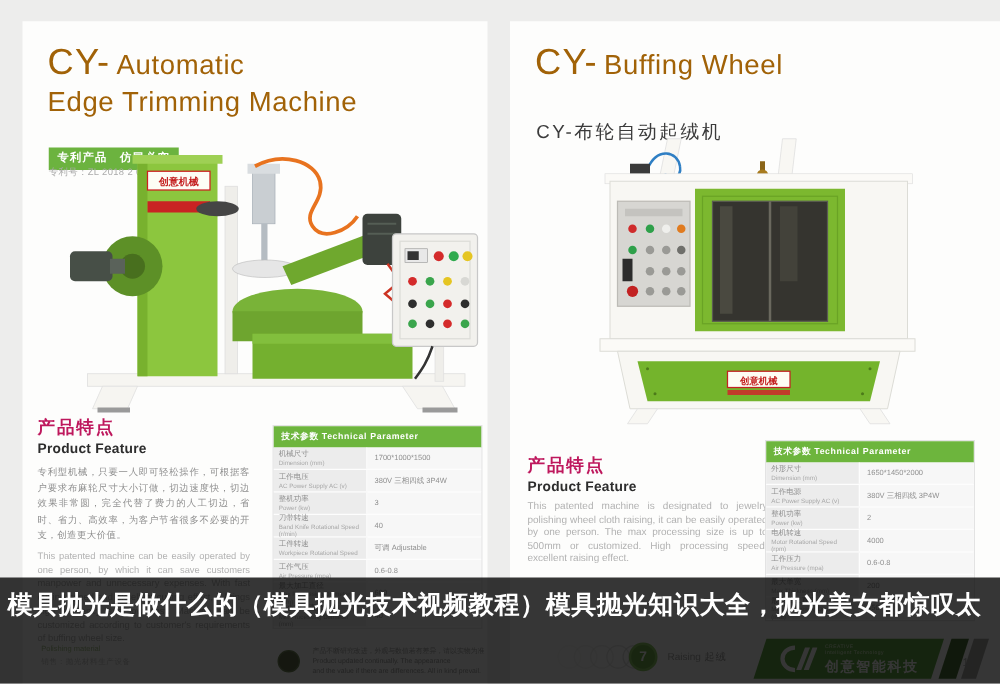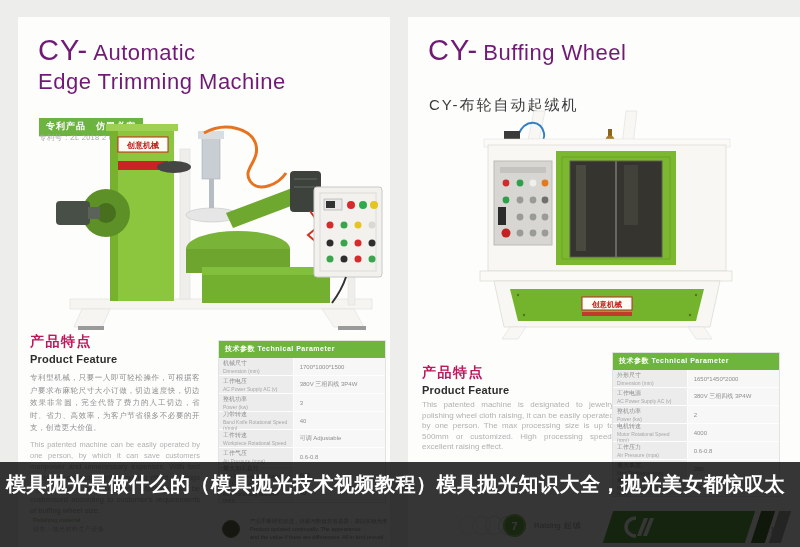--- a/index.html
+++ b/index.html
@@ -7,21 +7,21 @@
   body {
     position:relative; overflow:hidden;
     background:#ededec;
     font-family:"Liberation Sans", sans-serif;
   }
   .page { position:absolute; top:17px; bottom:0; background:#fdfdfc; z-index:1; }
   .page-left { left:18px; width:372px; }
   .page-right { left:408px; width:446px; }
 
   
-  .pg-title { position:absolute; left:20px; top:20px; color:#701a75; line-height:27px; white-space:nowrap; }
+  .pg-title { position:absolute; left:20px; top:20px; color:#a16207; line-height:27px; white-space:nowrap; }
   .pg-title .big { font-size:29px; letter-spacing:1px; margin-right:5px; }
   .pg-title .rest { font-size:22px; letter-spacing:0.5px; }
   .pg-title .line2 { font-size:22px; letter-spacing:0.5px;text-align:right; }
   .subtitle { position:absolute; left:21px; top:79px; font-size:15px; letter-spacing:2px; color:#3b3b3b; white-space:nowrap; }
   .patent-badge { position:absolute; left:21px; top:101px; background:#6cb33f; color:#fff;
     font-size:9px; font-weight:bold; letter-spacing:1px; padding:2px 7px 3px; }
   .patent-no { position:absolute; left:21px; top:116px; font-size:7.5px; color:#aaa; letter-spacing:0.3px; }
 
   
   .machine { position:absolute; }
@@ -370,20 +370,24 @@
   <div class="foot-badge-label">
     <span>Raising</span><span class="cn">起绒</span>
   </div>
   <div class="foot-logo">
     <div class="bg"></div>
     <svg class="logo-mark" viewBox="0 0 34 24">
       <path d="M16,3 A10,9 0 1 0 16,21" stroke="#fff" stroke-width="3.4" fill="none"></path>
       <polygon points="17,21 24,3 28,3 21,21" fill="#fff"></polygon>
       <polygon points="23,21 30,3 34,3 27,21" fill="#fff"></polygon>
     </svg>
+    <div class="logo-text">
+      <div class="logo-en"><span>CREATIVE</span><br><span>Intelligent Technology</span></div>
+      <div class="logo-cn">创意智能科技</div>
+    </div>
   </div>
   <div class="stripe stripe-dark"></div>
   <div class="stripe stripe-gray"></div>
   <div class="foot-pageno">11</div>
 </div>
 
 <div class="overlay">
   <div class="ln">模具抛光是做什么的（模具抛光技术视频教程）模具抛光知识大全，抛光美女都惊叹太</div>
 </div>
 

